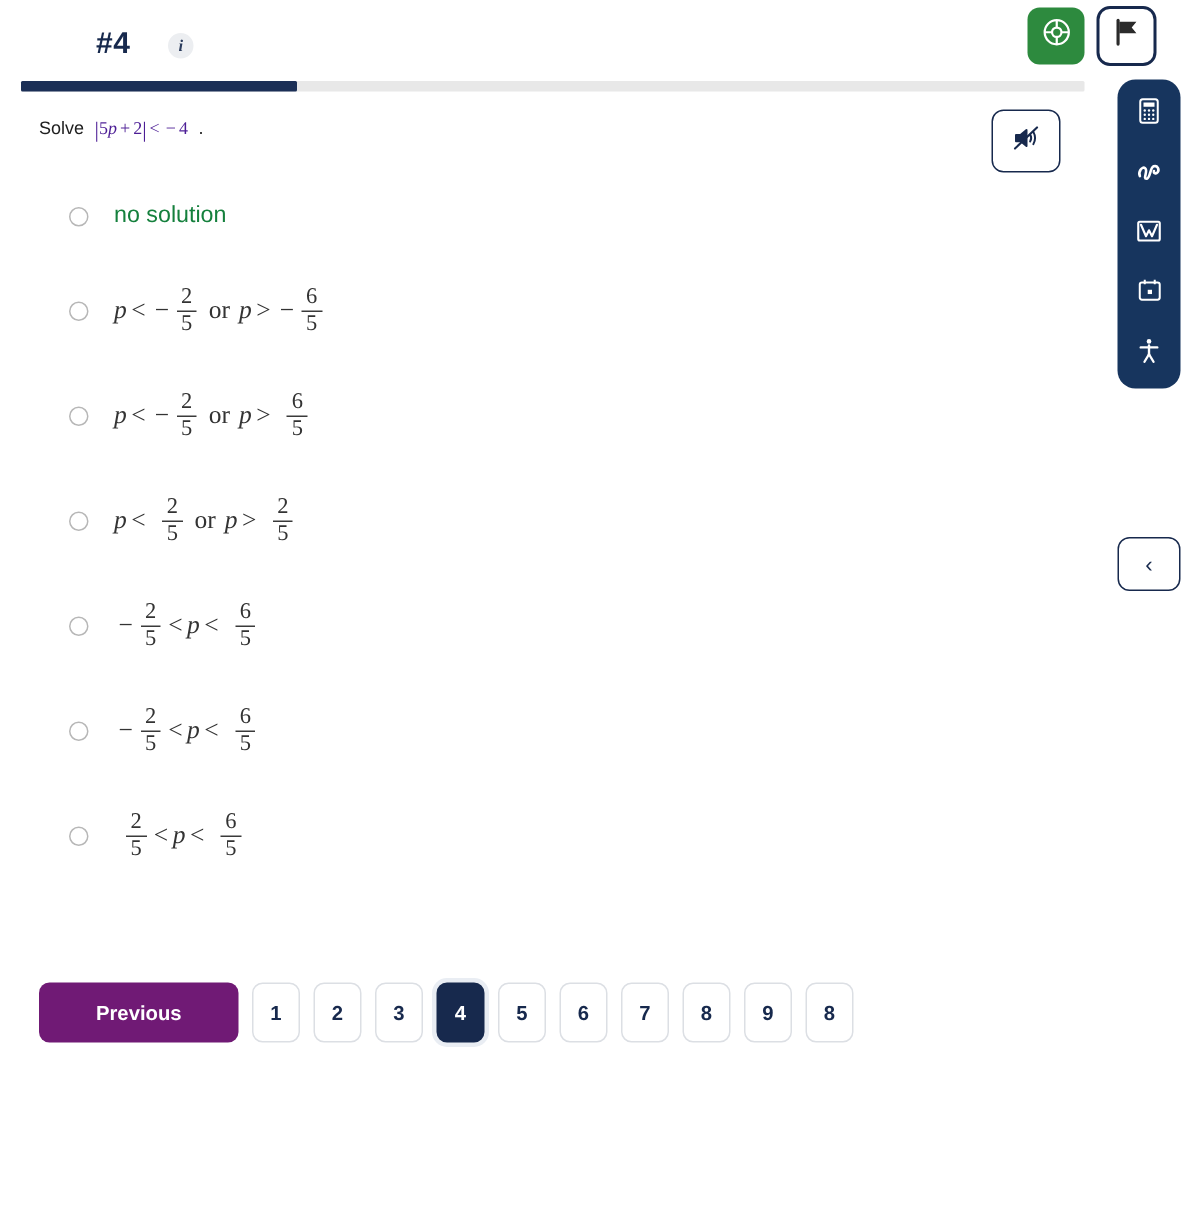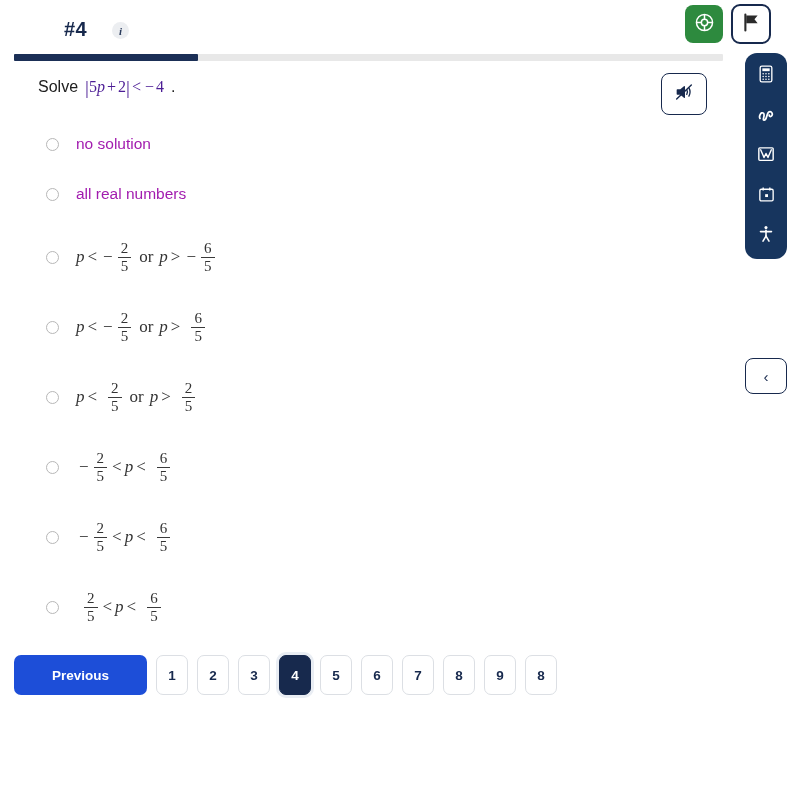--- a/index.html
+++ b/index.html
@@ -93,23 +93,23 @@
   }
   .progress-fill {
     height: 100%;
     background: #1b2f56;
     border-radius: 1px;
   }
 
   
   .question {
     position: absolute;
-    left: 38px;
+    left: 26px;
     top: 78px;
-    font-size: 16px;
+    font-size: 12px;
     color: #202020;
     display: flex;
     align-items: baseline;
     gap: 7px;
   }
   .math {
     font-family: "Liberation Serif", serif;
     color: #4c1d95;
   }
   .mi { font-style: italic; }
@@ -158,21 +158,21 @@
     height: 13px;
     min-width: 13px;
     border-radius: 50%;
     border: 1.5px solid #b7b7b7;
     background: #fff;
     margin-right: 17px;
     box-sizing: border-box;
   }
   .opt-text {
     font-size: 15.5px;
-    color: #a21caf;
+    color: #15803d;
   }
   .opt-math {
     font-family: "Liberation Serif", serif;
     font-size: 17px;
     color: #333333;
     display: flex;
     align-items: center;
   }
   .opt-math .mo { padding: 0 3px; }
   .opt-math .word {
@@ -199,29 +199,30 @@
     top: 655px;
     display: flex;
     align-items: center;
     gap: 9px;
   }
   .pg-wide {
     height: 40px;
     min-width: 97px;
     padding: 0 18px;
     border-radius: 7px;
-    background: #1d4ed8;
+    background: #701a75;
     color: #ffffff;
     font-size: 13.5px;
     font-weight: 700;
     display: flex;
     align-items: center;
     justify-content: center;
     cursor: pointer;
     border: none;
+    margin-left: 12px;
   }
   .pg-num {
     width: 32px;
     height: 40px;
     border-radius: 7px;
     background: #ffffff;
     border: 1px solid #dcdfe4;
     color: #17294d;
     font-size: 13.5px;
     font-weight: 700;
@@ -332,24 +333,20 @@
   </span>
 </div>
 
 <div class="options">
 
   <div class="option">
     <span class="radio"></span>
     <span class="opt-text">no solution</span>
   </div>
 
-  <div class="option" style="margin-top:14px">
-    <span class="radio"></span>
-    <span class="opt-text">all real numbers</span>
-  </div>
 
   <div class="option tall" style="margin-top:10px">
     <span class="radio"></span>
     <span class="opt-math">
       <span class="mi">p</span>
       <span class="mo">&lt;</span>
       <span class="mo">−</span>
       <span class="frac">
         <span class="num">2</span>
         <span class="den">5</span>

